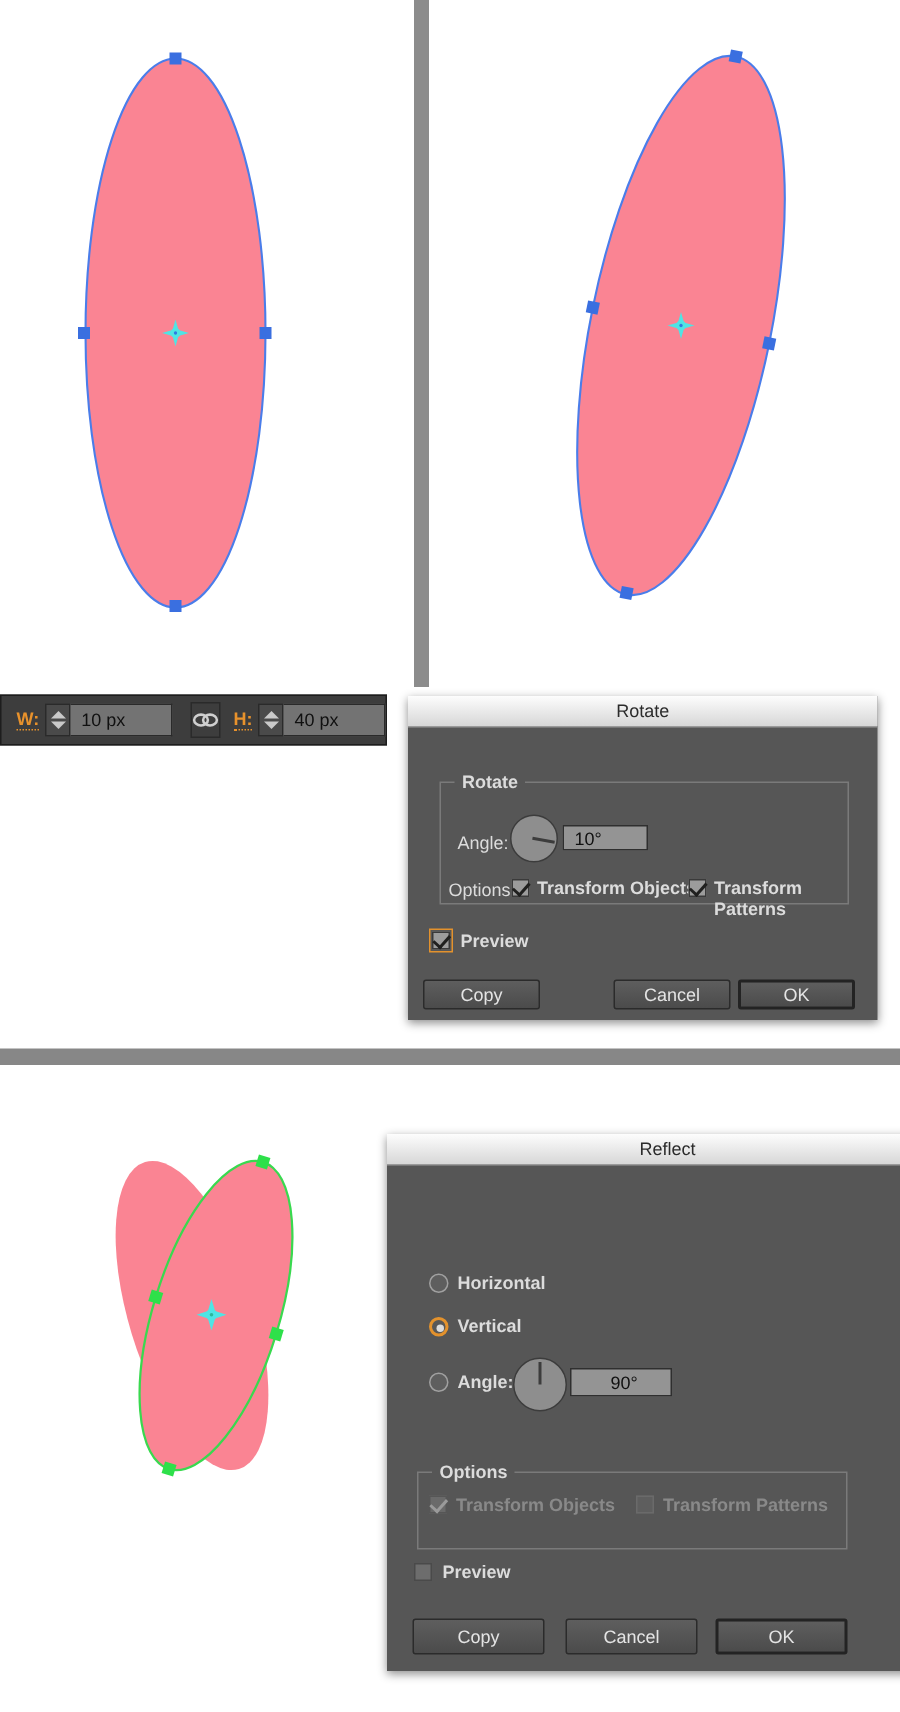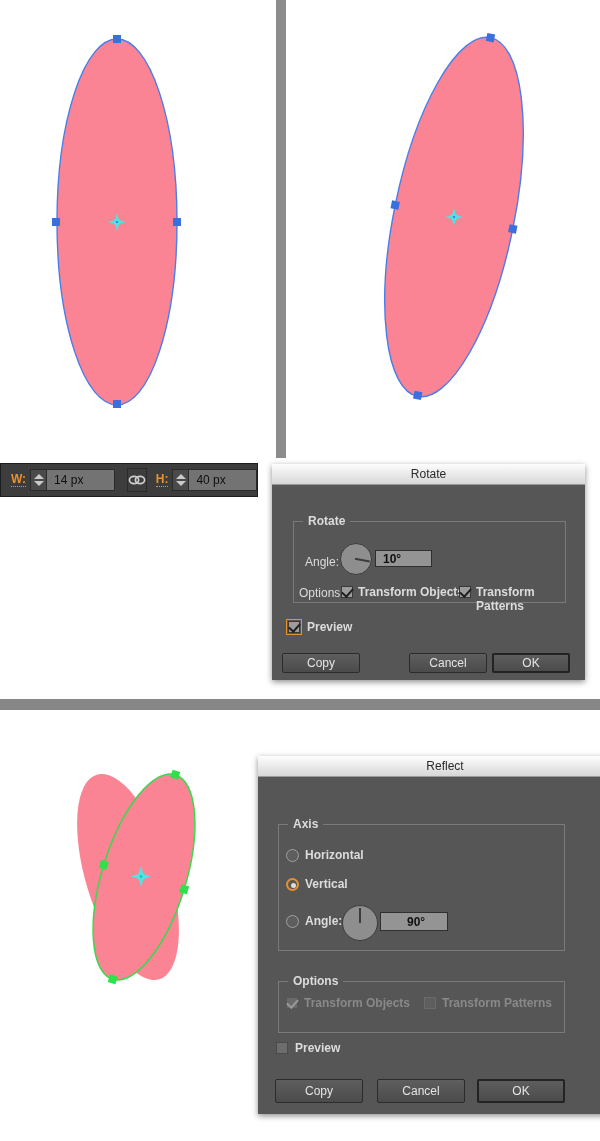--- a/index.html
+++ b/index.html
@@ -71,21 +71,20 @@
 
   .dial{
     position:absolute;border-radius:50%;background:#8e8e8e;border:1px solid #3c3c3c;
   }
   .dial .needle{position:absolute;background:#3c3c3c;}
 
   .numfield{
     position:absolute;background:#949494;border:1px solid #2f2f2f;
     color:#101010;font-size:12px;display:flex;align-items:center;padding-left:7px;
     box-sizing:border-box;
-    font-weight:bold;
   }
 
   .cb{position:absolute;width:12px;height:12px;box-sizing:border-box;}
   .cb.on{background:#9c9c9c;border:1px solid #3a3a3a;}
   .cb.off{background:#6d6d6d;border:1px solid #4a4a4a;}
   .cb.dis-on{background:#6a6a6a;border:1px solid #565656;}
   .cb.dis-off{background:#5e5e5e;border:1px solid #6a6a6a;}
   .cb .tick{
     position:absolute;left:2px;top:-1px;width:5px;height:9px;
     border:solid #20201f;border-width:0 2px 2px 0;transform:rotate(42deg);
@@ -147,21 +146,21 @@
 
 <div id="v-divider"></div>
 <div id="h-divider"></div>
 
 <div id="wh-toolbar">
   <span class="wh-label">W:</span>
   <div class="stepper">
     <span class="tri up"></span>
     <span class="tri dn"></span>
   </div>
-  <div class="wh-field">14 px</div>
+  <div class="wh-field">10 px</div>
   <div id="link-btn">
     <svg width="18" height="12" viewBox="0 0 18 12">
       <ellipse cx="6" cy="6" rx="4.6" ry="3.6" fill="none" stroke="#cfcfcf" stroke-width="1.7"></ellipse>
       <ellipse cx="12" cy="6" rx="4.6" ry="3.6" fill="none" stroke="#cfcfcf" stroke-width="1.7"></ellipse>
     </svg>
   </div>
   <span class="wh-label" style="margin-left:0;">H:</span>
   <div class="stepper">
     <span class="tri up"></span>
     <span class="tri dn"></span>
@@ -228,23 +227,20 @@
     </g>
   </svg>
 </div>
 
 <div class="dialog" style="left:258px;top:756px;width:374px;height:358px;">
   <div class="dialog-titlebar">
     <span>Reflect</span>
   </div>
   <div class="dialog-body" style="height:338px;">
 
-    <div class="fieldset" style="left:20px;top:47px;width:285px;height:125px;">
-      <span class="fieldset-legend">Axis</span>
-    </div>
 
     <div class="radio" style="left:28px;top:72px;"></div>
     <span class="lbl bold" style="left:47px;top:71px;">Horizontal</span>
 
     <div class="radio sel" style="left:28px;top:101px;">
       <span class="dot"></span>
     </div>
     <span class="lbl bold" style="left:47px;top:100px;">Vertical</span>
 
     <div class="radio" style="left:28px;top:138px;"></div>

